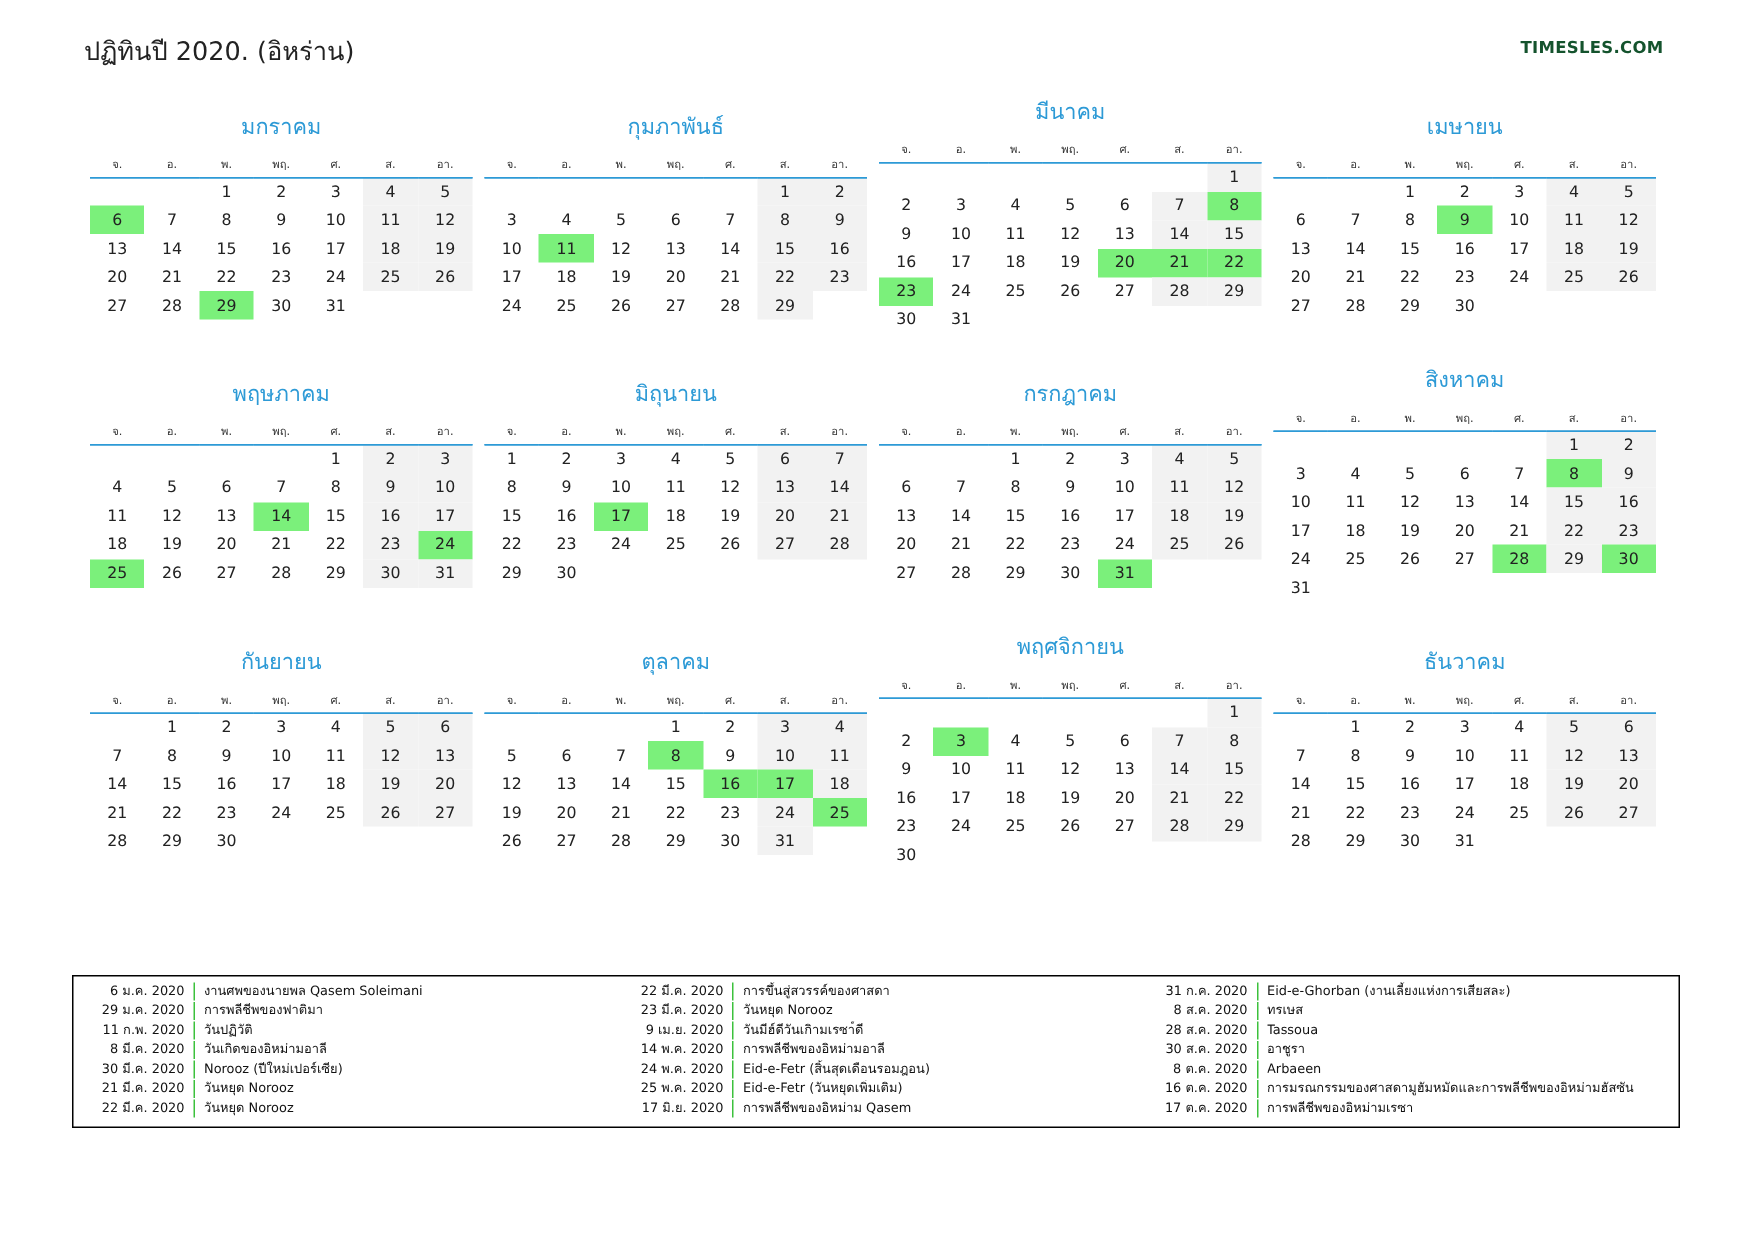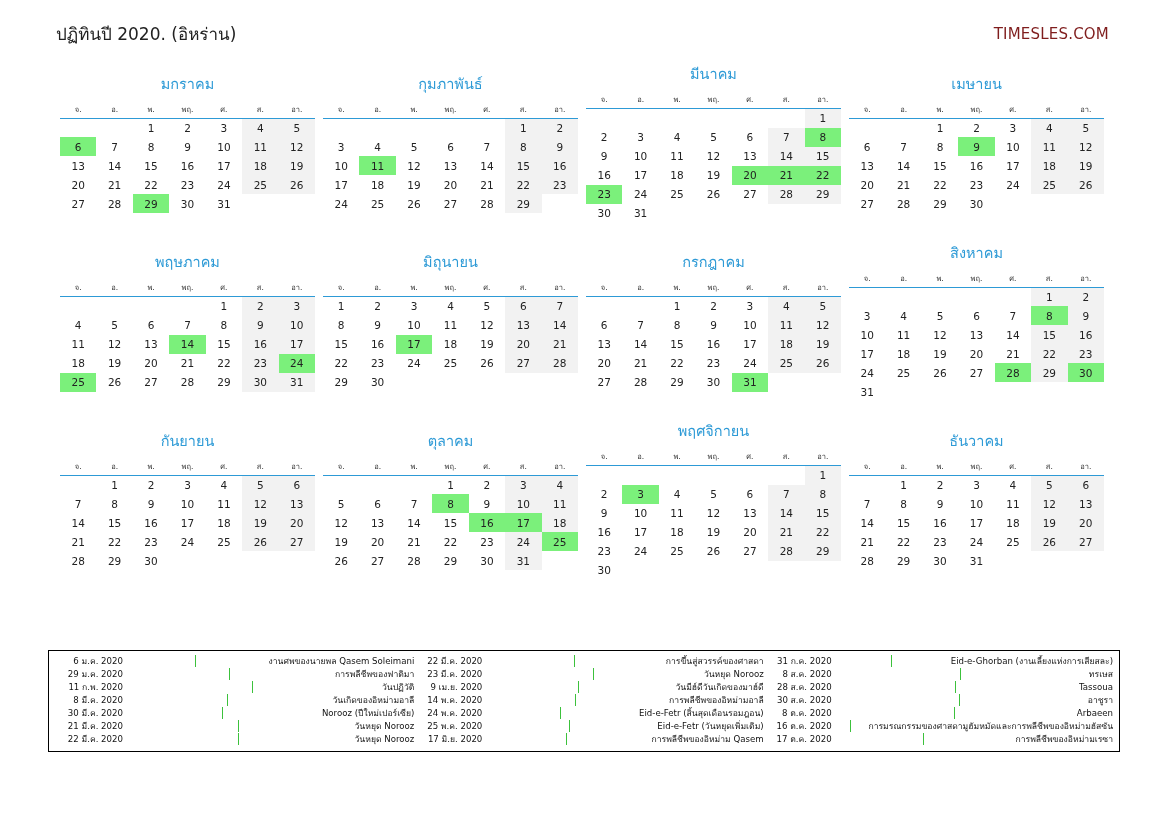--- a/index.html
+++ b/index.html
@@ -17,23 +17,24 @@
     position: absolute;
     left: 56px;
     top: 20px;
     font-size: 17px;
     color: #222;
   }
   .brand {
     position: absolute;
     right: 60px;
     top: 25px;
-    font-size: 15px;
-    color: #7f1d1d;
+    font-size: 11px;
+    color: #14532d;
     letter-spacing: 0.2px;
+    font-weight: bold;
   }
 
   .grid {
     position: absolute;
     left: 56px;
     top: 62px;
     width: 1055px;
     display: flex;
     flex-wrap: wrap;
     align-items: center;
@@ -82,21 +83,21 @@
     width: 1072px;
     border: 1px solid #000;
     padding: 4px 6px 5px 6px;
     display: flex;
     font-size: 8.6px;
   }
   .legend-col { display: flex; flex-direction: column; }
   .legend-col.c1 { width: 360px; }
   .legend-col.c2 { width: 350px; }
   .legend-col.c3 { width: 350px; }
-  .legend-row { display: flex; align-items: flex-start; line-height: 13px; height: 13px; justify-content: space-between; }
+  .legend-row { display: flex; align-items: flex-start; line-height: 13px; height: 13px; }
   .legend-date {
     width: 74px;
     text-align: right;
     padding-right: 6px;
     color: #111;
     white-space: nowrap;
   }
   .legend-sep {
     border-left: 1px solid #3cc13c;
     height: 12px;
@@ -943,21 +944,21 @@
           <div class="legend-text">การขึ้นสู่สวรรค์ของศาสดา</div>
         </div>
         <div class="legend-row">
           <div class="legend-date">23 มี.ค. 2020</div>
           <div class="legend-sep"></div>
           <div class="legend-text">วันหยุด Norooz</div>
         </div>
         <div class="legend-row">
           <div class="legend-date">9 เม.ย. 2020</div>
           <div class="legend-sep"></div>
-          <div class="legend-text">วันมีฮ์ดีวันเกิดของมาฮ์ดี</div>
+          <div class="legend-text">วันมีฮ์ดีวันเกิามเรซา์ดี</div>
         </div>
         <div class="legend-row">
           <div class="legend-date">14 พ.ค. 2020</div>
           <div class="legend-sep"></div>
           <div class="legend-text">การพลีชีพของอิหม่ามอาลี</div>
         </div>
         <div class="legend-row">
           <div class="legend-date">24 พ.ค. 2020</div>
           <div class="legend-sep"></div>
           <div class="legend-text">Eid-e-Fetr (สิ้นสุดเดือนรอมฎอน)</div>

